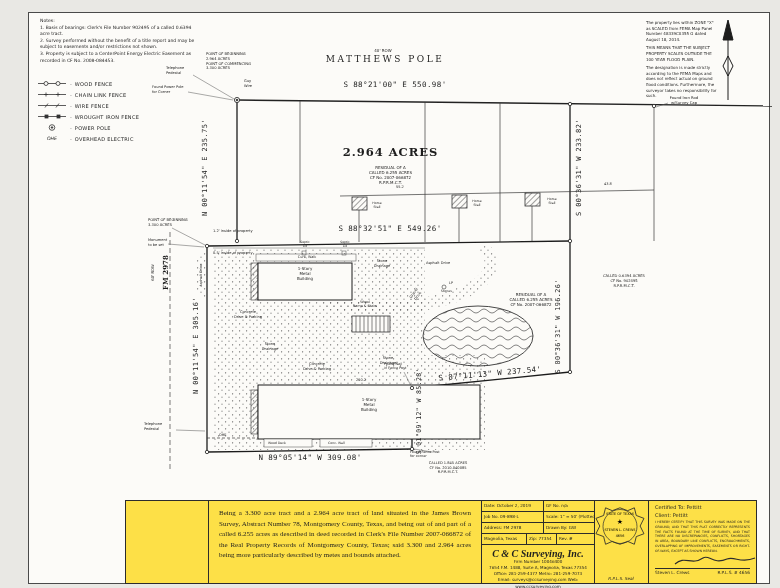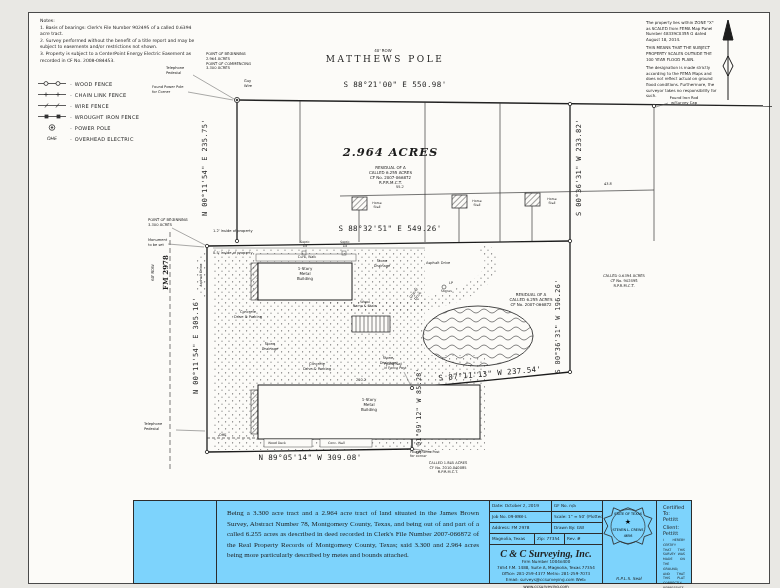--- a/index.html
+++ b/index.html
@@ -16,25 +16,25 @@
   .notes{position:absolute;left:40px;top:18px;width:160px;font-size:4.5px;line-height:1.35;}
   .notes .nt{margin-bottom:1px;}
   .legend{position:absolute;left:36px;top:78px;}
   .lg-row{display:flex;align-items:center;height:11px;}
   .lg-sym{width:32px;display:flex;justify-content:center;align-items:center;}
   .lg-dash{font-size:5px;margin:0 3px 0 2px;}
   .lg-lab{font-size:5px;letter-spacing:.3px;}
   .lg-ohe{font-size:4.6px;font-style:italic;}
   .flood{position:absolute;left:646px;top:20px;width:72px;font-size:4px;line-height:1.4;}
   .flood div{margin-bottom:3px;}
-  .area-label{font-family:"DejaVu Serif",serif;font-weight:bold;font-style:italic;
+  .area-label{font-family:"DejaVu Serif",serif;font-weight:bold;
               font-size:11.5px;letter-spacing:1px;white-space:nowrap;}
   .area-sub{font-size:4px;line-height:1.25;margin-top:1px;}
-  .band{position:absolute;left:125px;top:500px;width:559px;height:84px;border:1px solid #2c2c2c;
-        box-sizing:border-box;background:#7dd3fc;margin-left:8px;}
+  .band{position:absolute;left:125px;top:500px;width:632px;height:84px;border:1px solid #2c2c2c;
+        box-sizing:border-box;background:#fde047;}
   .band .vline{position:absolute;top:0;bottom:0;border-left:1px solid #2c2c2c;}
   .desc{position:absolute;left:83px;top:0;width:272px;height:100%;box-sizing:border-box;
         padding:7px 10px;font-family:"Liberation Serif",serif;font-size:7px;line-height:1.5;
         text-align:justify;}
   .tblk{position:absolute;left:356px;top:0;width:112px;height:100%;}
   .trow{display:flex;height:10px;border-bottom:1px solid #2c2c2c;font-size:4.2px;}
   .tcell{padding:1.5px 0 0 2px;box-sizing:border-box;overflow:hidden;white-space:nowrap;}
   .tc1{width:62px;border-right:1px solid #2c2c2c;}
   .tc2{flex:1;}
   .tc3{width:45px;border-right:1px solid #2c2c2c;}

